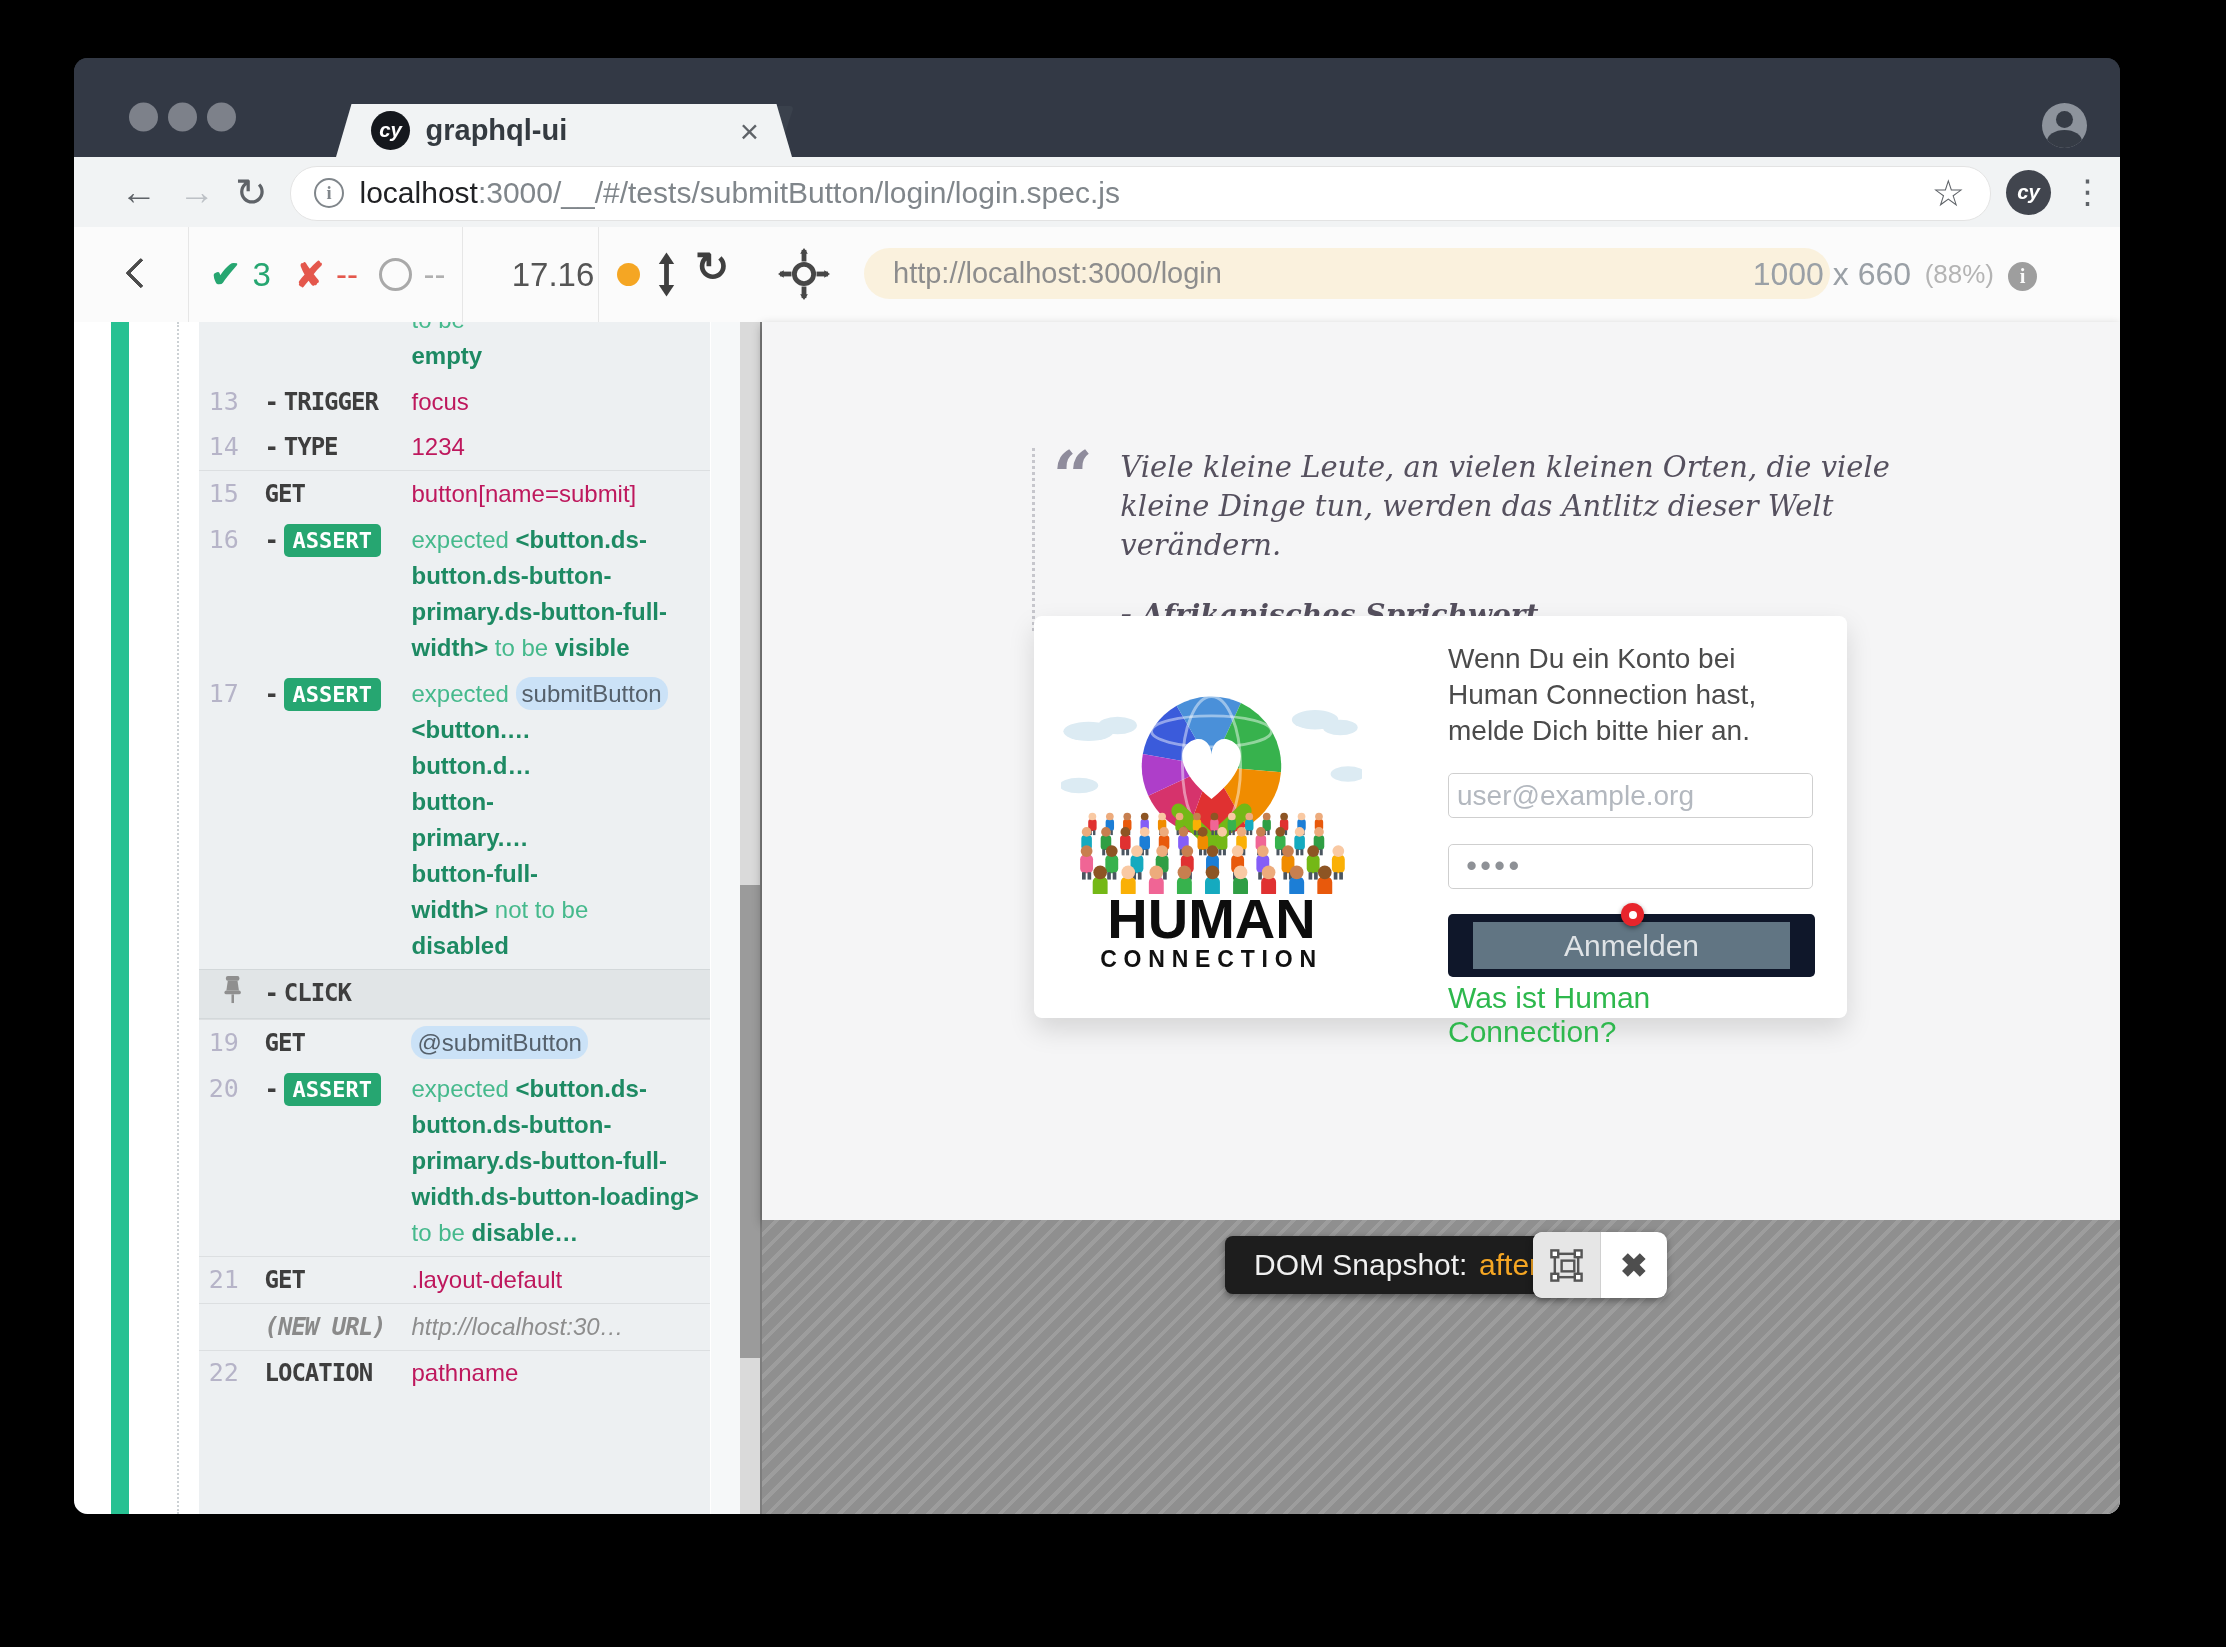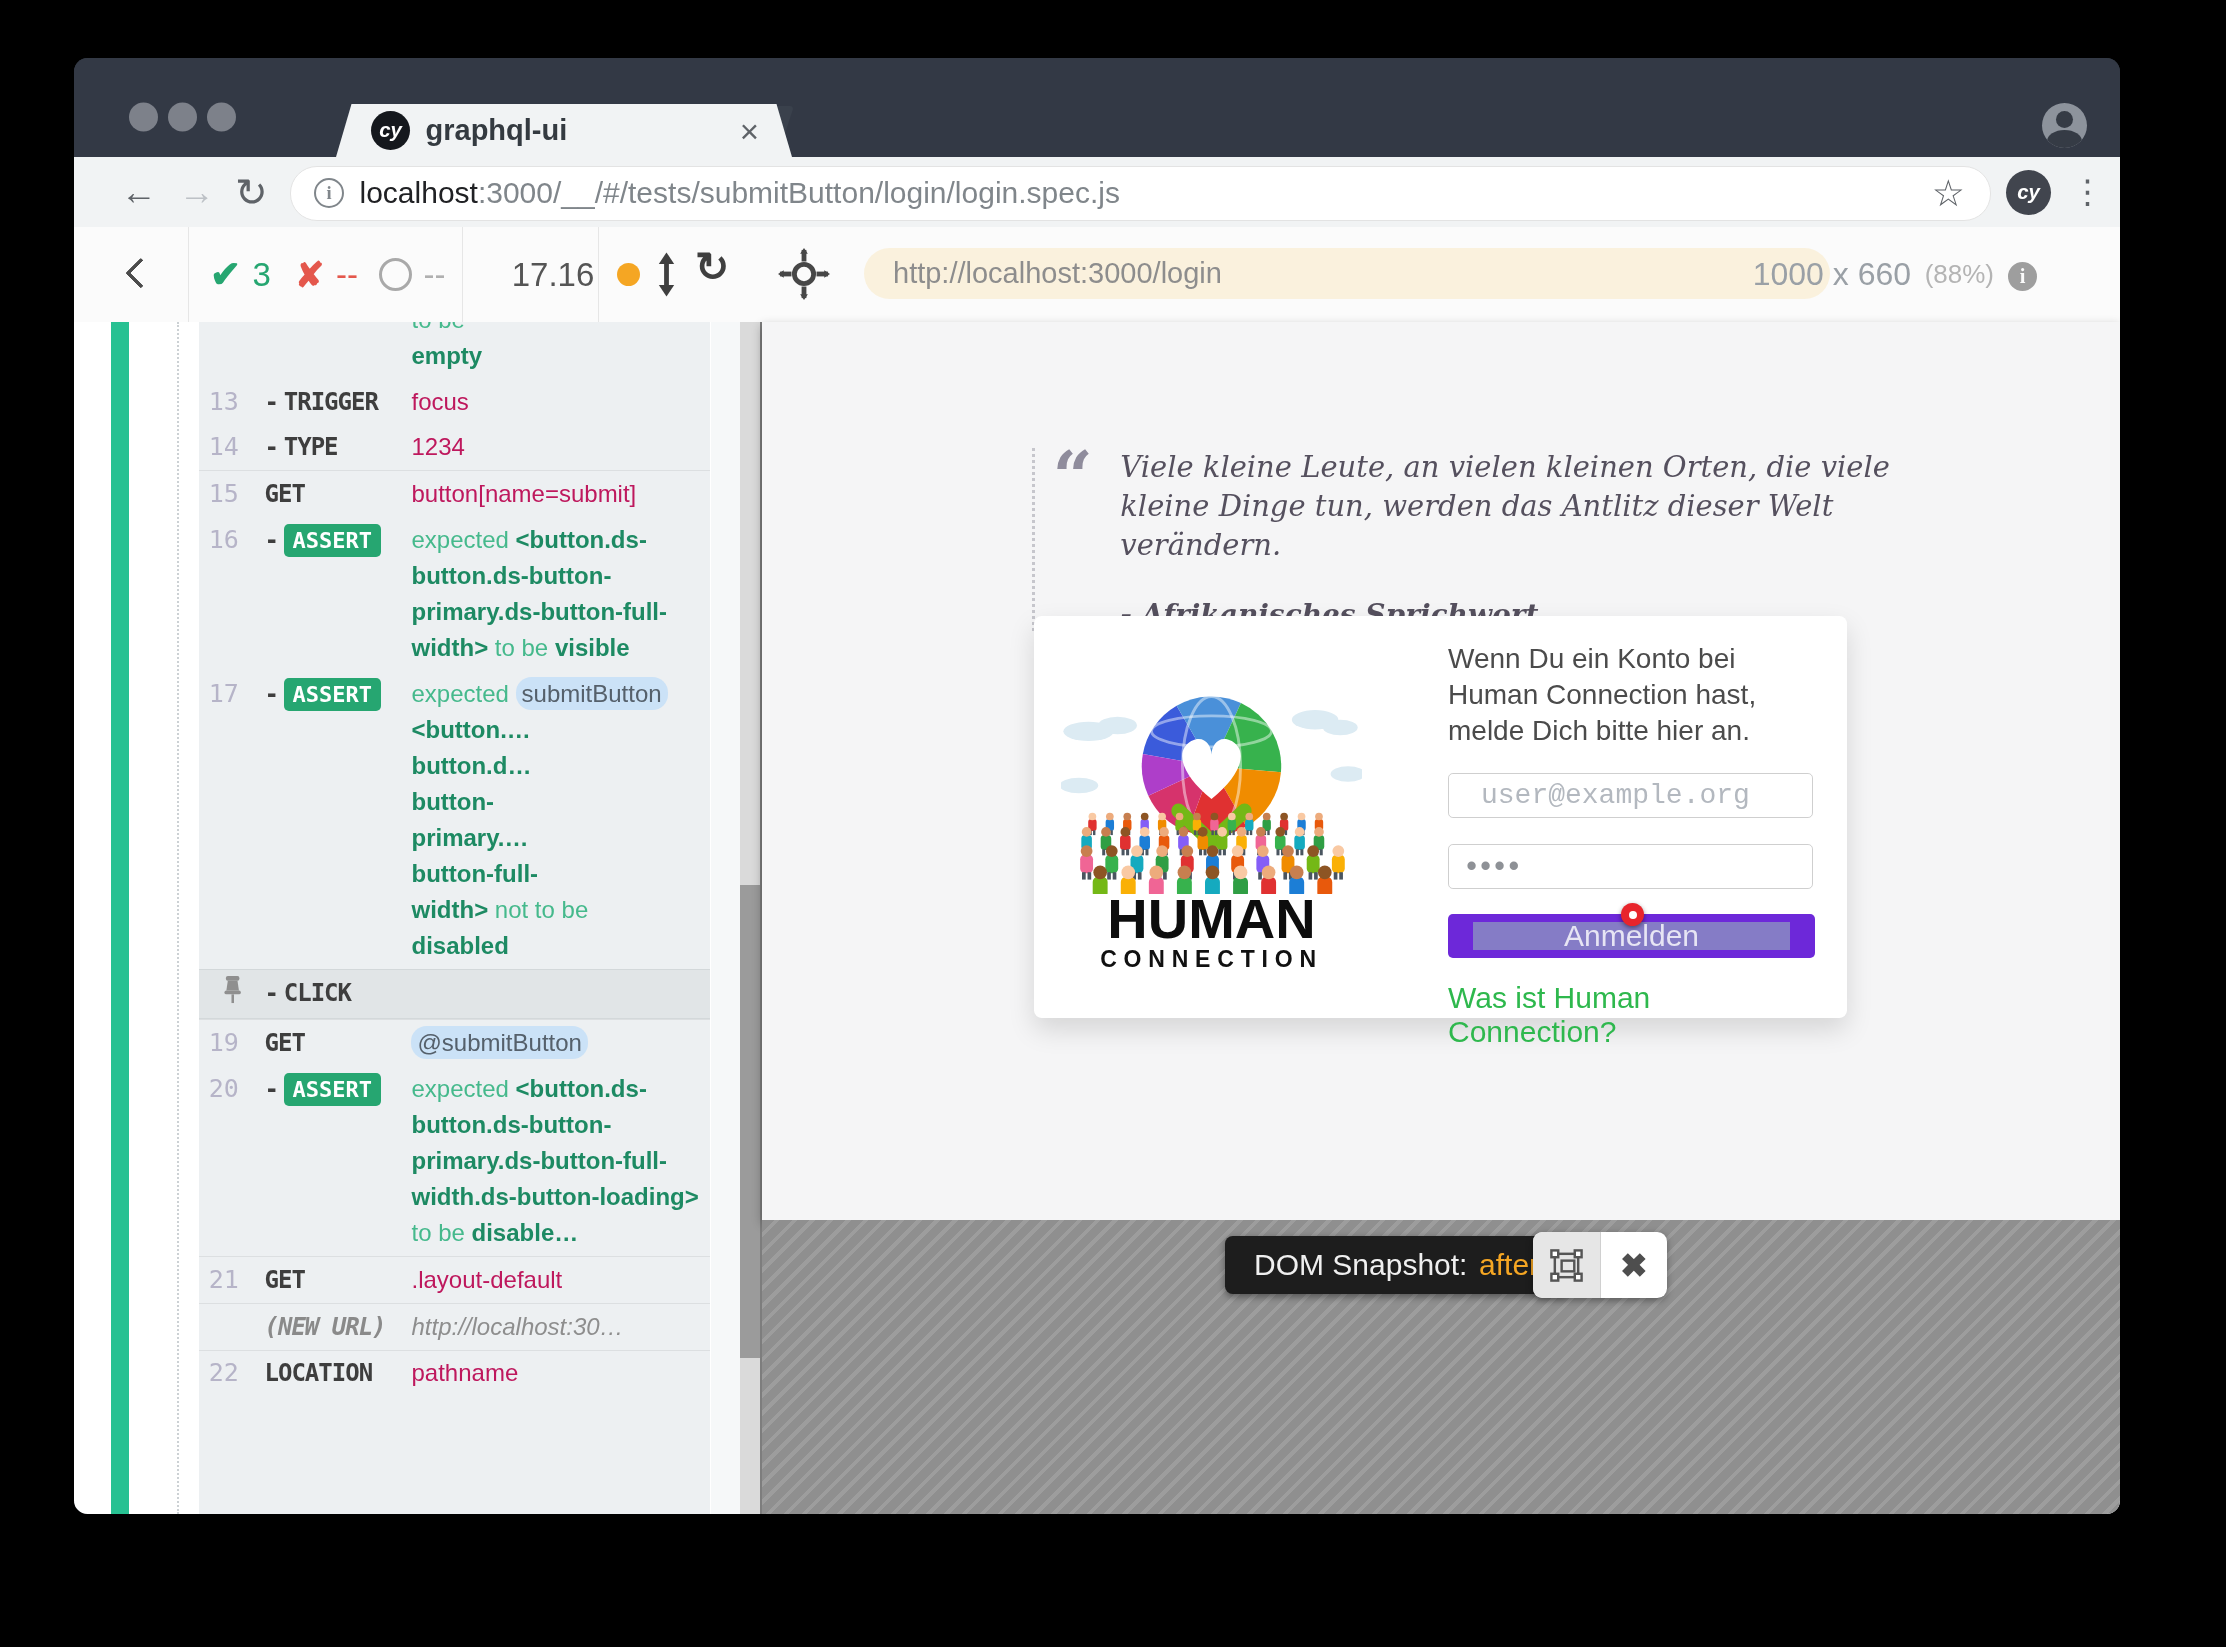--- a/index.html
+++ b/index.html
@@ -94,25 +94,25 @@
   .qtext{margin-left:64px;font-family:"DejaVu Serif",serif;font-style:italic;font-size:29px;line-height:39px;color:#55505e;width:835px;}
   .qauthor{margin-left:64px;margin-top:33px;font-family:"DejaVu Serif",serif;font-style:italic;font-weight:bold;font-size:28px;color:#55505e;}
   .card{position:absolute;left:272px;top:294px;width:813px;height:402px;background:#fff;border-radius:7.8px;
     box-shadow:0 11.6px 27px rgba(0,0,0,.13);}
   .logo{position:absolute;left:27px;top:65px;width:301px;height:213px;}
   .brand1{position:absolute;left:27px;top:270px;width:301px;text-align:center;font-size:56px;font-weight:bold;color:#0d0d0d;letter-spacing:0px;}
   .brand2{position:absolute;left:27px;top:330px;width:301px;text-align:center;font-size:23px;font-weight:bold;color:#111;letter-spacing:6.8px;}
   .form{position:absolute;left:414px;top:25px;width:367px;}
   .intro{font-size:28px;line-height:36px;color:#4b4b4b;}
   .field{position:absolute;left:0;width:365px;height:45px;border:1.9px solid #cfcfcf;border-radius:4.9px;background:#fff;
-    box-sizing:border-box;font-size:28px;color:#4b4b4b;padding:0 32px;font-family:Liberation Mono, monospace;}
+    box-sizing:border-box;font-size:28px;color:#4b4b4b;padding:0 8px;font-family:Liberation Sans, sans-serif;}
   .field::placeholder{color:#b3b8bf;opacity:1;}
   .pwfield{position:absolute;left:0;top:203px;width:365px;height:45px;border:1.9px solid #cfcfcf;border-radius:4.9px;background:#fff;
     box-sizing:border-box;display:flex;align-items:center;padding:0 17.5px;font-size:29px;color:#8e9196;letter-spacing:3.9px;font-weight:bold;}
-  .submit{position:absolute;left:0;top:273px;width:367px;height:44px;background:#6d28d9;border:none;border-radius:4.9px;}
+  .submit{position:absolute;left:0;top:273px;width:367px;height:63px;background:#0f172a;border:none;border-radius:4.9px;}
   .submit .hlbox{position:absolute;left:25px;top:7.8px;right:25px;bottom:7.8px;background:rgba(148,176,185,.62);}
   .submit .slabel{position:absolute;left:0;top:0;width:100%;height:100%;display:flex;align-items:center;justify-content:center;
     font-size:30px;color:rgba(255,255,255,.8);}
   .clickdot{position:absolute;left:173px;top:262px;width:23px;height:23px;border-radius:50%;background:#e8252c;
     box-shadow:0 1.9px 4.9px rgba(0,0,0,.45);}
   .clickdot:after{content:"";position:absolute;left:7.8px;top:7.8px;width:7.8px;height:7.8px;border-radius:50%;background:#fff;}
   .waslink{position:absolute;left:0;top:340px;font-size:30px;color:#2eb84d;}
   
   .snapmsg{position:absolute;left:463px;top:914px;height:58px;background:#1d1d1d;border-radius:7.8px;display:flex;
     align-items:center;padding:0 29px;font-size:30px;color:#efefef;box-shadow:0 2.9px 7.8px rgba(0,0,0,.4);}

